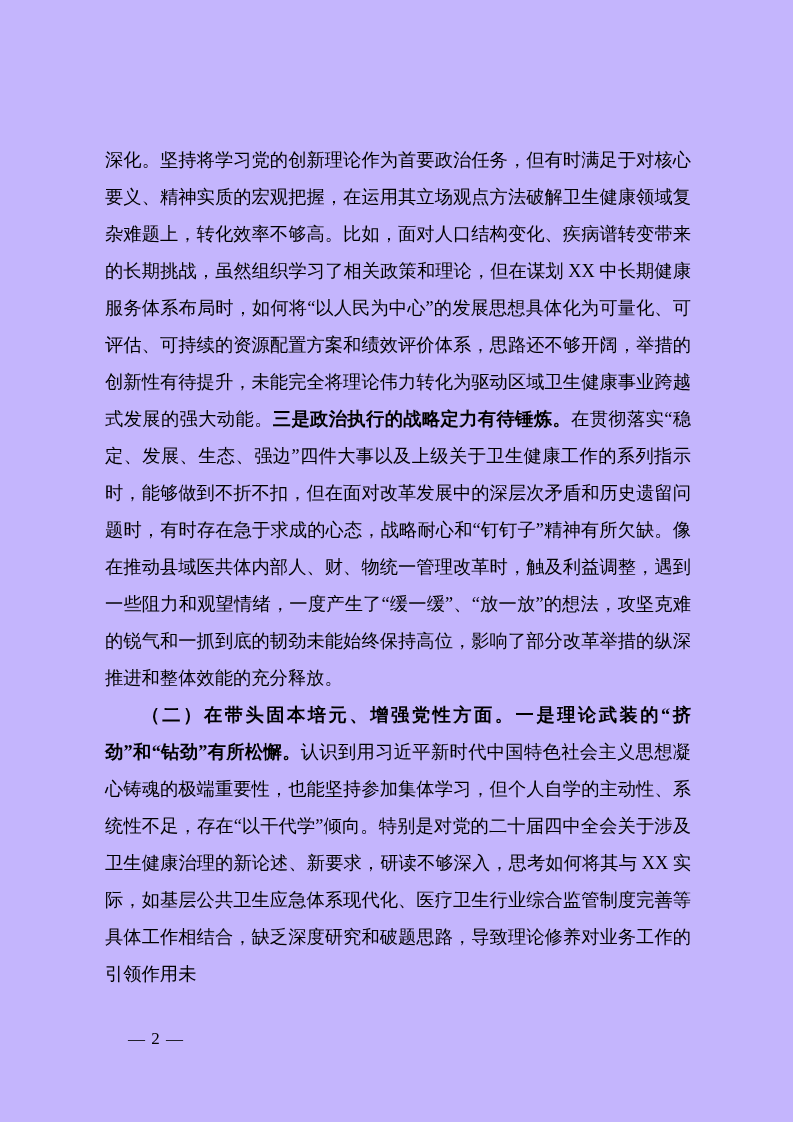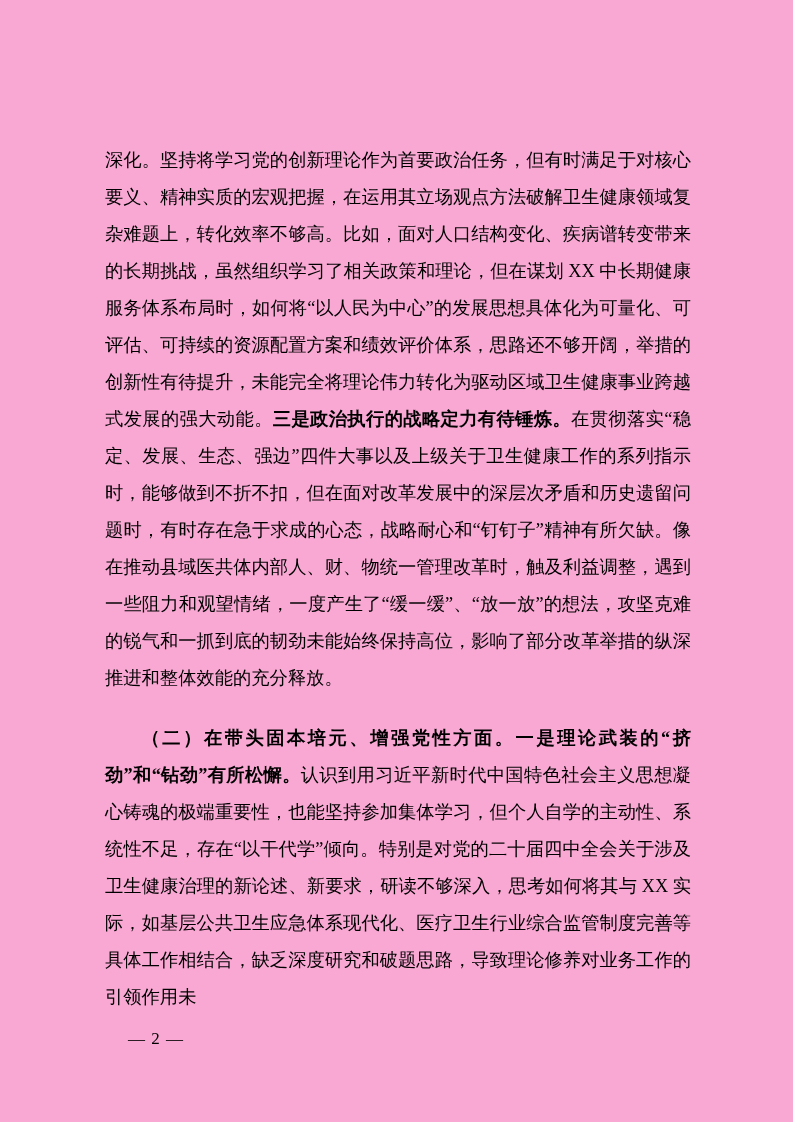--- a/index.html
+++ b/index.html
@@ -11,41 +11,40 @@
       width: 793px;
       height: 1122px;
       position: relative;
       overflow: hidden;
       font-family: "Liberation Serif", "DejaVu Serif", serif;
       color: #000000;
     }
     .page {
       position: absolute;
       inset: 0;
-      background: #f9a8d4;
+      background: #c4b5fd;
     }
     .text-block {
       position: absolute;
       left: 105px;
       top: 142px;
       width: 586px;
       font-size: 18.3px;
       line-height: 37px;
       text-align: justify;
       text-justify: inter-character;
       letter-spacing: 0;
       word-break: break-all;
     }
     .para {
       margin: 0;
       padding: 0;
     }
     .para.indent {
       text-indent: 2em;
-      margin-top: 23px;
     }
     .run-bold {
       font-weight: bold;
     }
     .run-regular {
       font-weight: normal;
     }
     .page-number {
       position: absolute;
       left: 128px;

